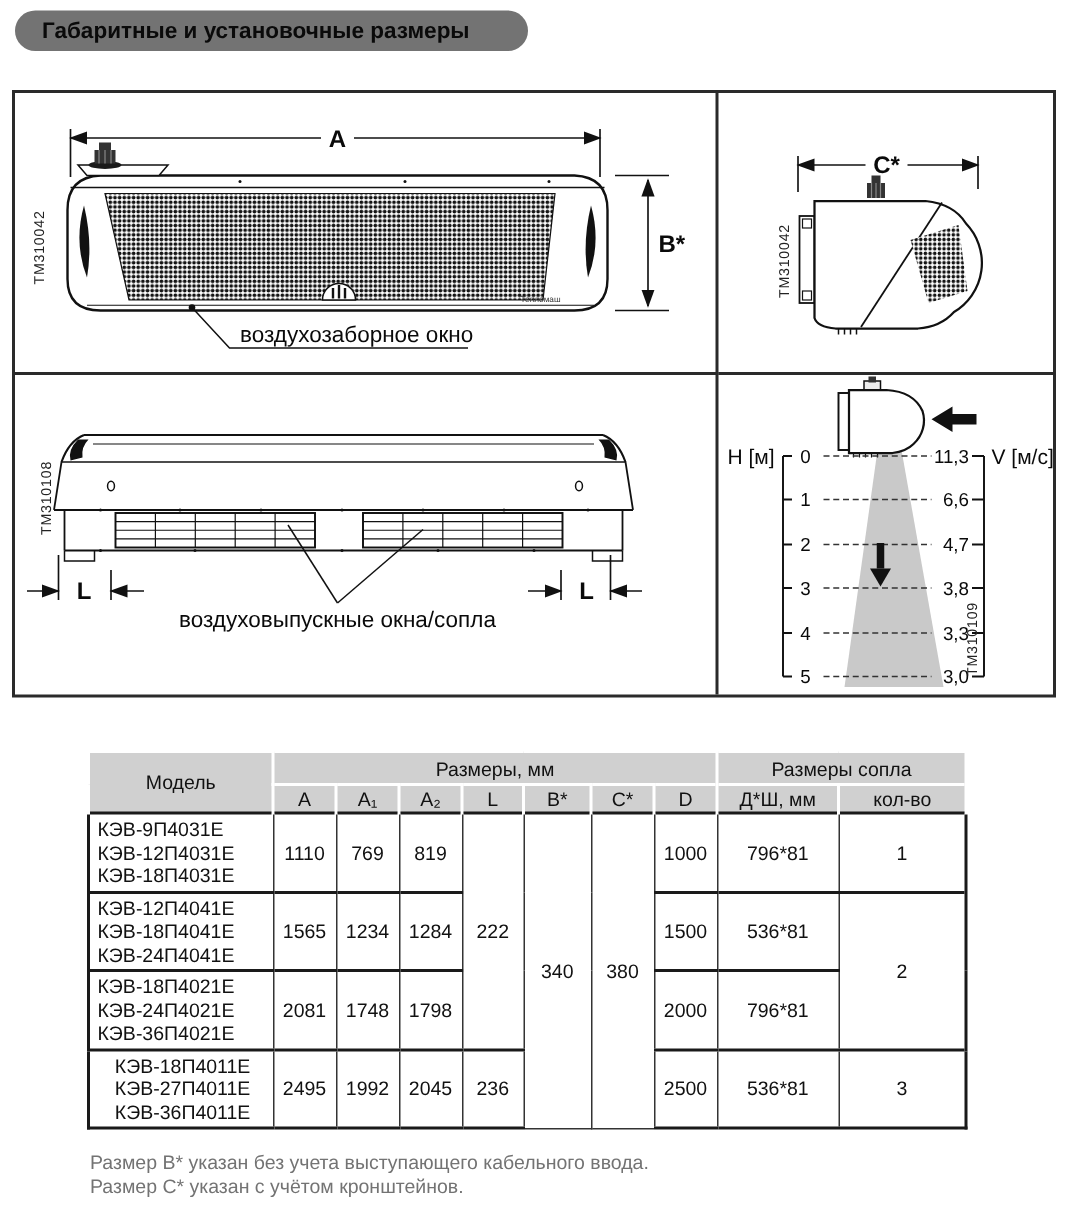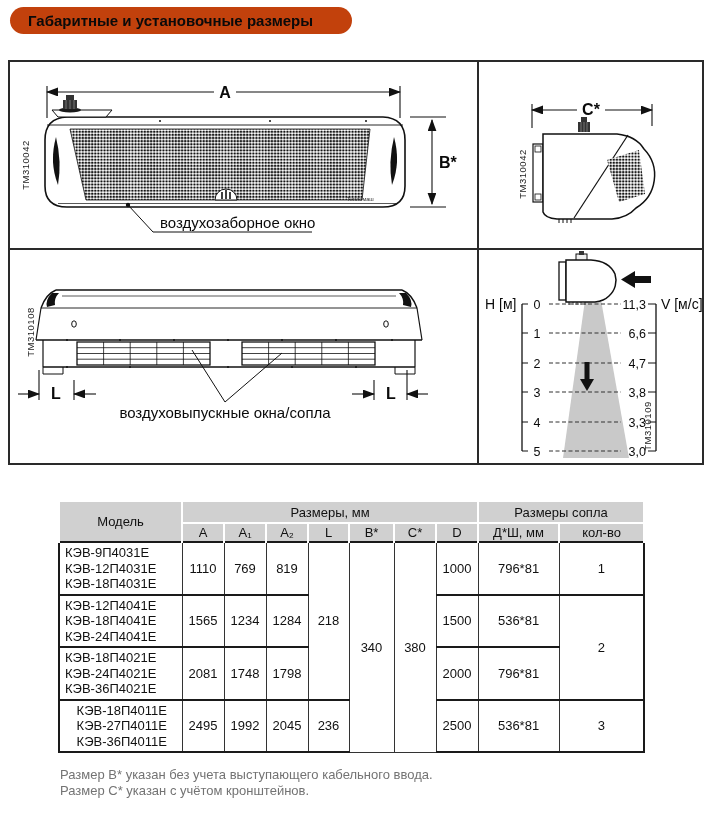--- a/index.html
+++ b/index.html
@@ -1,21 +1,21 @@
 <!DOCTYPE html>
 <html><head>
 <meta charset="utf-8">
 <style>
   * { margin:0; padding:0; box-sizing:border-box; }
   html,body { background:#fff; }
   body { font-family:"Liberation Sans","DejaVu Sans",sans-serif; color:#111; }
   .sheet { position:relative; width:712px; height:815px; background:#fff; overflow:hidden; }
 
   .title-pill { position:absolute; left:10px; top:7px; width:342px; height:27px;
-    background:#c2410c; border-radius:14px; display:flex; align-items:center;
+    background:#737373; border-radius:14px; display:flex; align-items:center;
     padding-left:18px; font-size:15px; font-weight:bold; color:#0a0a0a; }
 
   .drawing-box { position:absolute; left:8px; top:60px; width:696px; height:405px;
     border:2px solid #2a2a2a; display:grid;
     grid-template-columns:469px 1fr; grid-template-rows:188px 1fr; background:#fff; }
   .quad { position:relative; overflow:hidden; }
   .q-tl { border-right:2px solid #2a2a2a; border-bottom:2px solid #2a2a2a; }
   .q-tr { border-bottom:2px solid #2a2a2a; }
   .q-bl { border-right:2px solid #2a2a2a; }
   svg { display:block; font-family:inherit; }
@@ -326,21 +326,21 @@
     <tbody>
       <tr>
         <td class="model">
           <div>КЭВ-9П4031Е</div>
           <div>КЭВ-12П4031Е</div>
           <div>КЭВ-18П4031Е</div>
         </td>
         <td>1110</td>
         <td>769</td>
         <td>819</td>
-        <td rowspan="3">218</td>
+        <td rowspan="3">222</td>
         <td rowspan="4">340</td>
         <td rowspan="4">380</td>
         <td>1000</td>
         <td>796*81</td>
         <td class="last">1</td>
       </tr>
       <tr>
         <td class="model">
           <div>КЭВ-12П4041Е</div>
           <div>КЭВ-18П4041Е</div>

